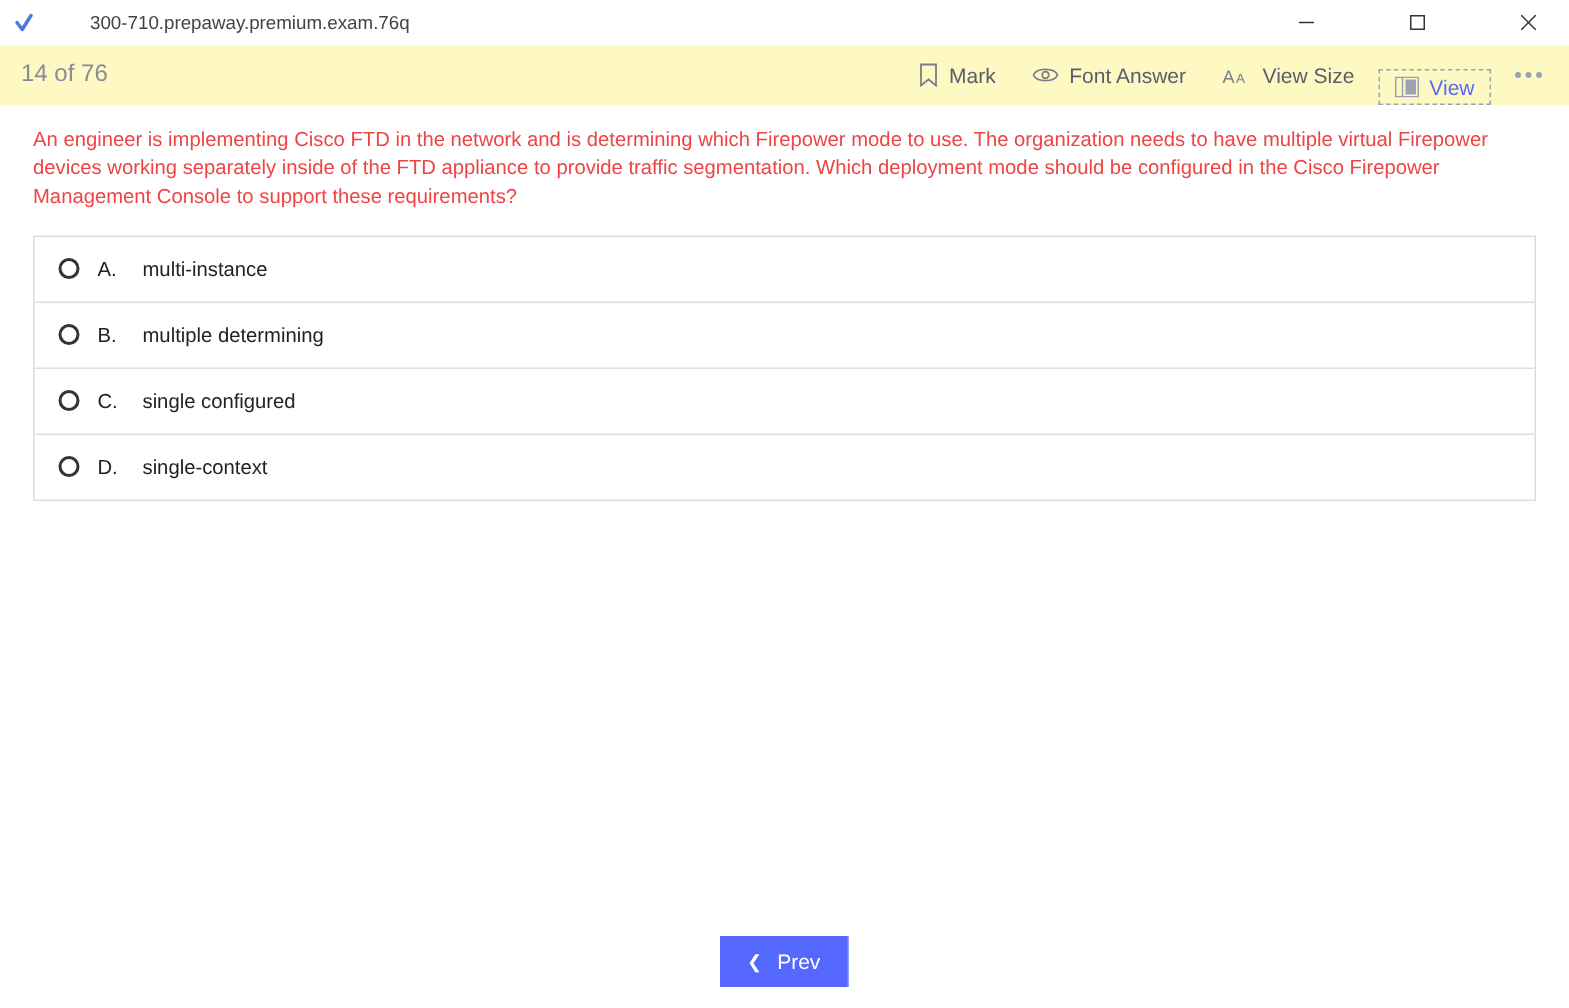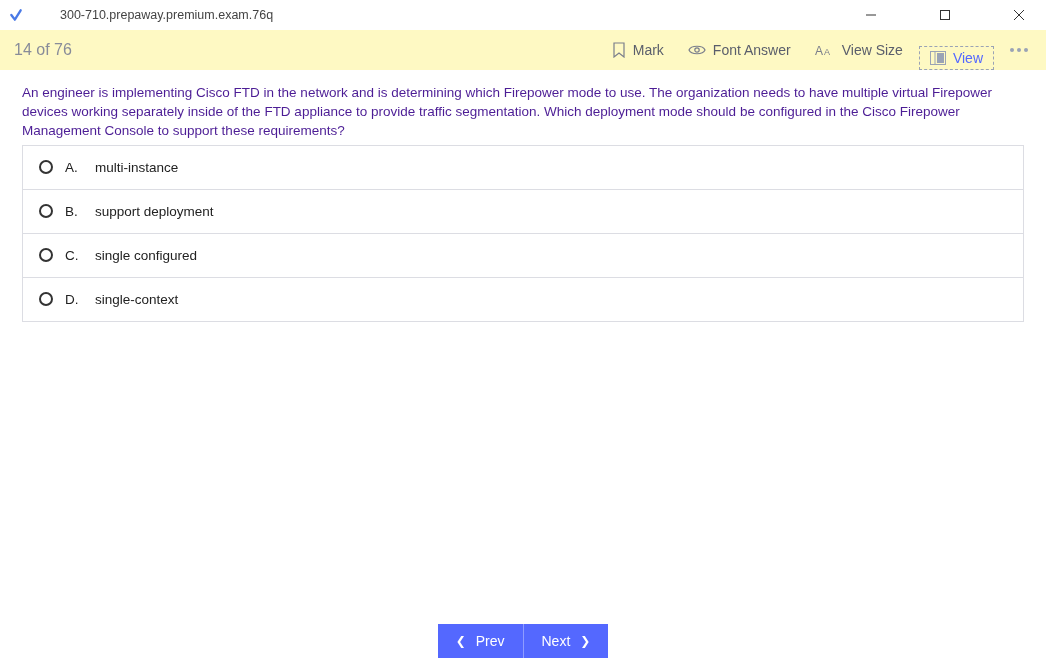--- a/index.html
+++ b/index.html
@@ -80,24 +80,24 @@
       width: 4px; height: 4px; border-radius: 50%;
       background: #9aa3b5;
     }
 
     .content {
       flex: 1;
       padding: 14px 22px 0 22px;
       overflow: auto;
     }
     .question-text {
-      color: #4c1d95;
+      color: #ef4444;
       font-size: 13.5px;
       line-height: 1.4;
-      margin-bottom: 4px;
+      margin-bottom: 16px;
     }
     .options {
       border: 1px solid #dcdde3;
     }
     .option {
       display: flex;
       align-items: center;
       gap: 12px;
       padding: 14px 16px;
       border-top: 1px solid #dcdde3;
@@ -215,37 +215,33 @@
   <div class="question-text">An engineer is implementing Cisco FTD in the network and is determining which Firepower mode to use. The organization needs to have multiple virtual Firepower devices working separately inside of the FTD appliance to provide traffic segmentation. Which deployment mode should be configured in the Cisco Firepower Management Console to support these requirements?</div>
   <div class="options">
     <div class="option">
       <span class="radio"></span>
       <span class="letter">A.</span>
       <span>multi-instance</span>
     </div>
     <div class="option">
       <span class="radio"></span>
       <span class="letter">B.</span>
-      <span>support deployment</span>
+      <span>multiple determining</span>
     </div>
     <div class="option">
       <span class="radio"></span>
       <span class="letter">C.</span>
       <span>single configured</span>
     </div>
     <div class="option">
       <span class="radio"></span>
       <span class="letter">D.</span>
       <span>single-context</span>
     </div>
   </div>
 </div>
 
 <div class="footer">
   <button class="navbtn">
     <span class="chev">❮</span>
     <span>Prev</span>
   </button>
-  <button class="navbtn">
-    <span>Next</span>
-    <span class="chev">❯</span>
-  </button>
 </div>
 
 </body></html>

